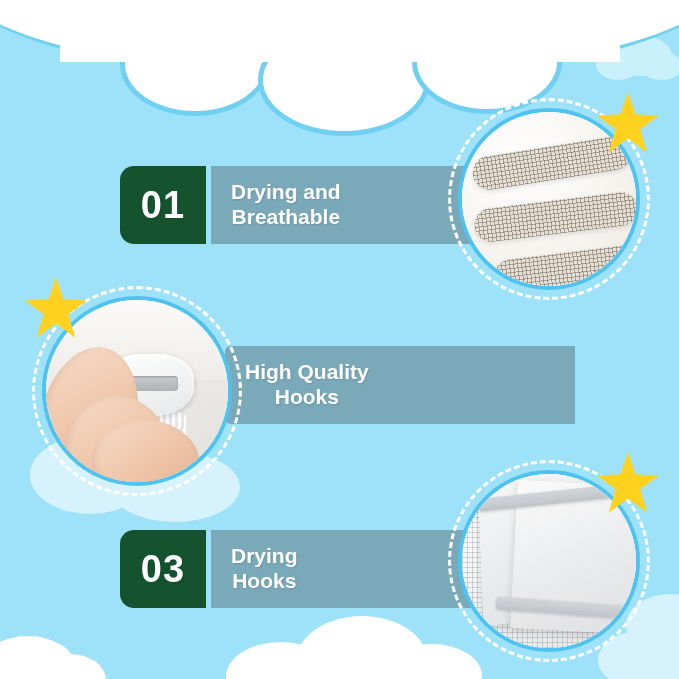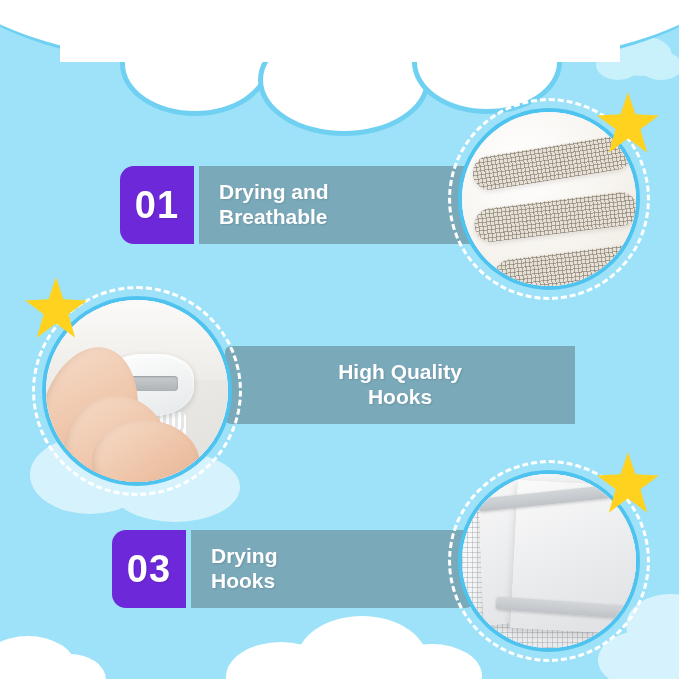--- a/index.html
+++ b/index.html
@@ -83,22 +83,22 @@
 
   
   .feature-row {
     position: absolute;
     height: 78px;
     display: flex;
     align-items: stretch;
     z-index: 8;
   }
   .num-badge {
-    width: 74px;
-    background: #6d28d9;
+    width: 86px;
+    background: #14532d;
     color: #ffffff;
     font-size: 38px;
     font-weight: bold;
     display: flex;
     align-items: center;
     justify-content: center;
     letter-spacing: 1px;
     text-shadow: 1px 1px 2px rgba(0,0,0,0.12);
     flex: none;
   }
@@ -111,28 +111,28 @@
     display: flex;
     align-items: center;
     padding: 0 20px;
     text-shadow: 1px 1px 2px rgba(0,0,0,0.12);
     flex: 1 1 auto;
   }
   .gap { width: 5px; flex: none; }
 
   
   .row-ltr .num-badge { border-radius: 14px 0 0 14px; }
-  .row-ltr .label-bar { border-radius: 0 6px 6px 0; }
+  .row-ltr .label-bar { border-radius: 0 6px 6px 0; text-align: center; }
   
   .row-rtl .num-badge { border-radius: 0 14px 14px 0; }
-  .row-rtl .label-bar { border-radius: 6px 0 0 6px; justify-content: center; text-align: center; }
+  .row-rtl .label-bar { border-radius: 6px 0 0 6px; justify-content: flex-start; text-align: center; }
 
   #row-1 { left: 120px; top: 166px; width: 360px; }
   #row-2 { left: 225px; top: 346px; width: 355px; }
-  #row-3 { left: 112px; top: 530px; width: 360px; }
+  #row-3 { left: 120px; top: 530px; width: 360px; }
 
   
   .photo-circle {
     position: absolute;
     border-radius: 50%;
     z-index: 14;
     box-sizing: border-box;
     border: 4px solid #4fc3ef;
     overflow: hidden;
     background: #ffffff;

